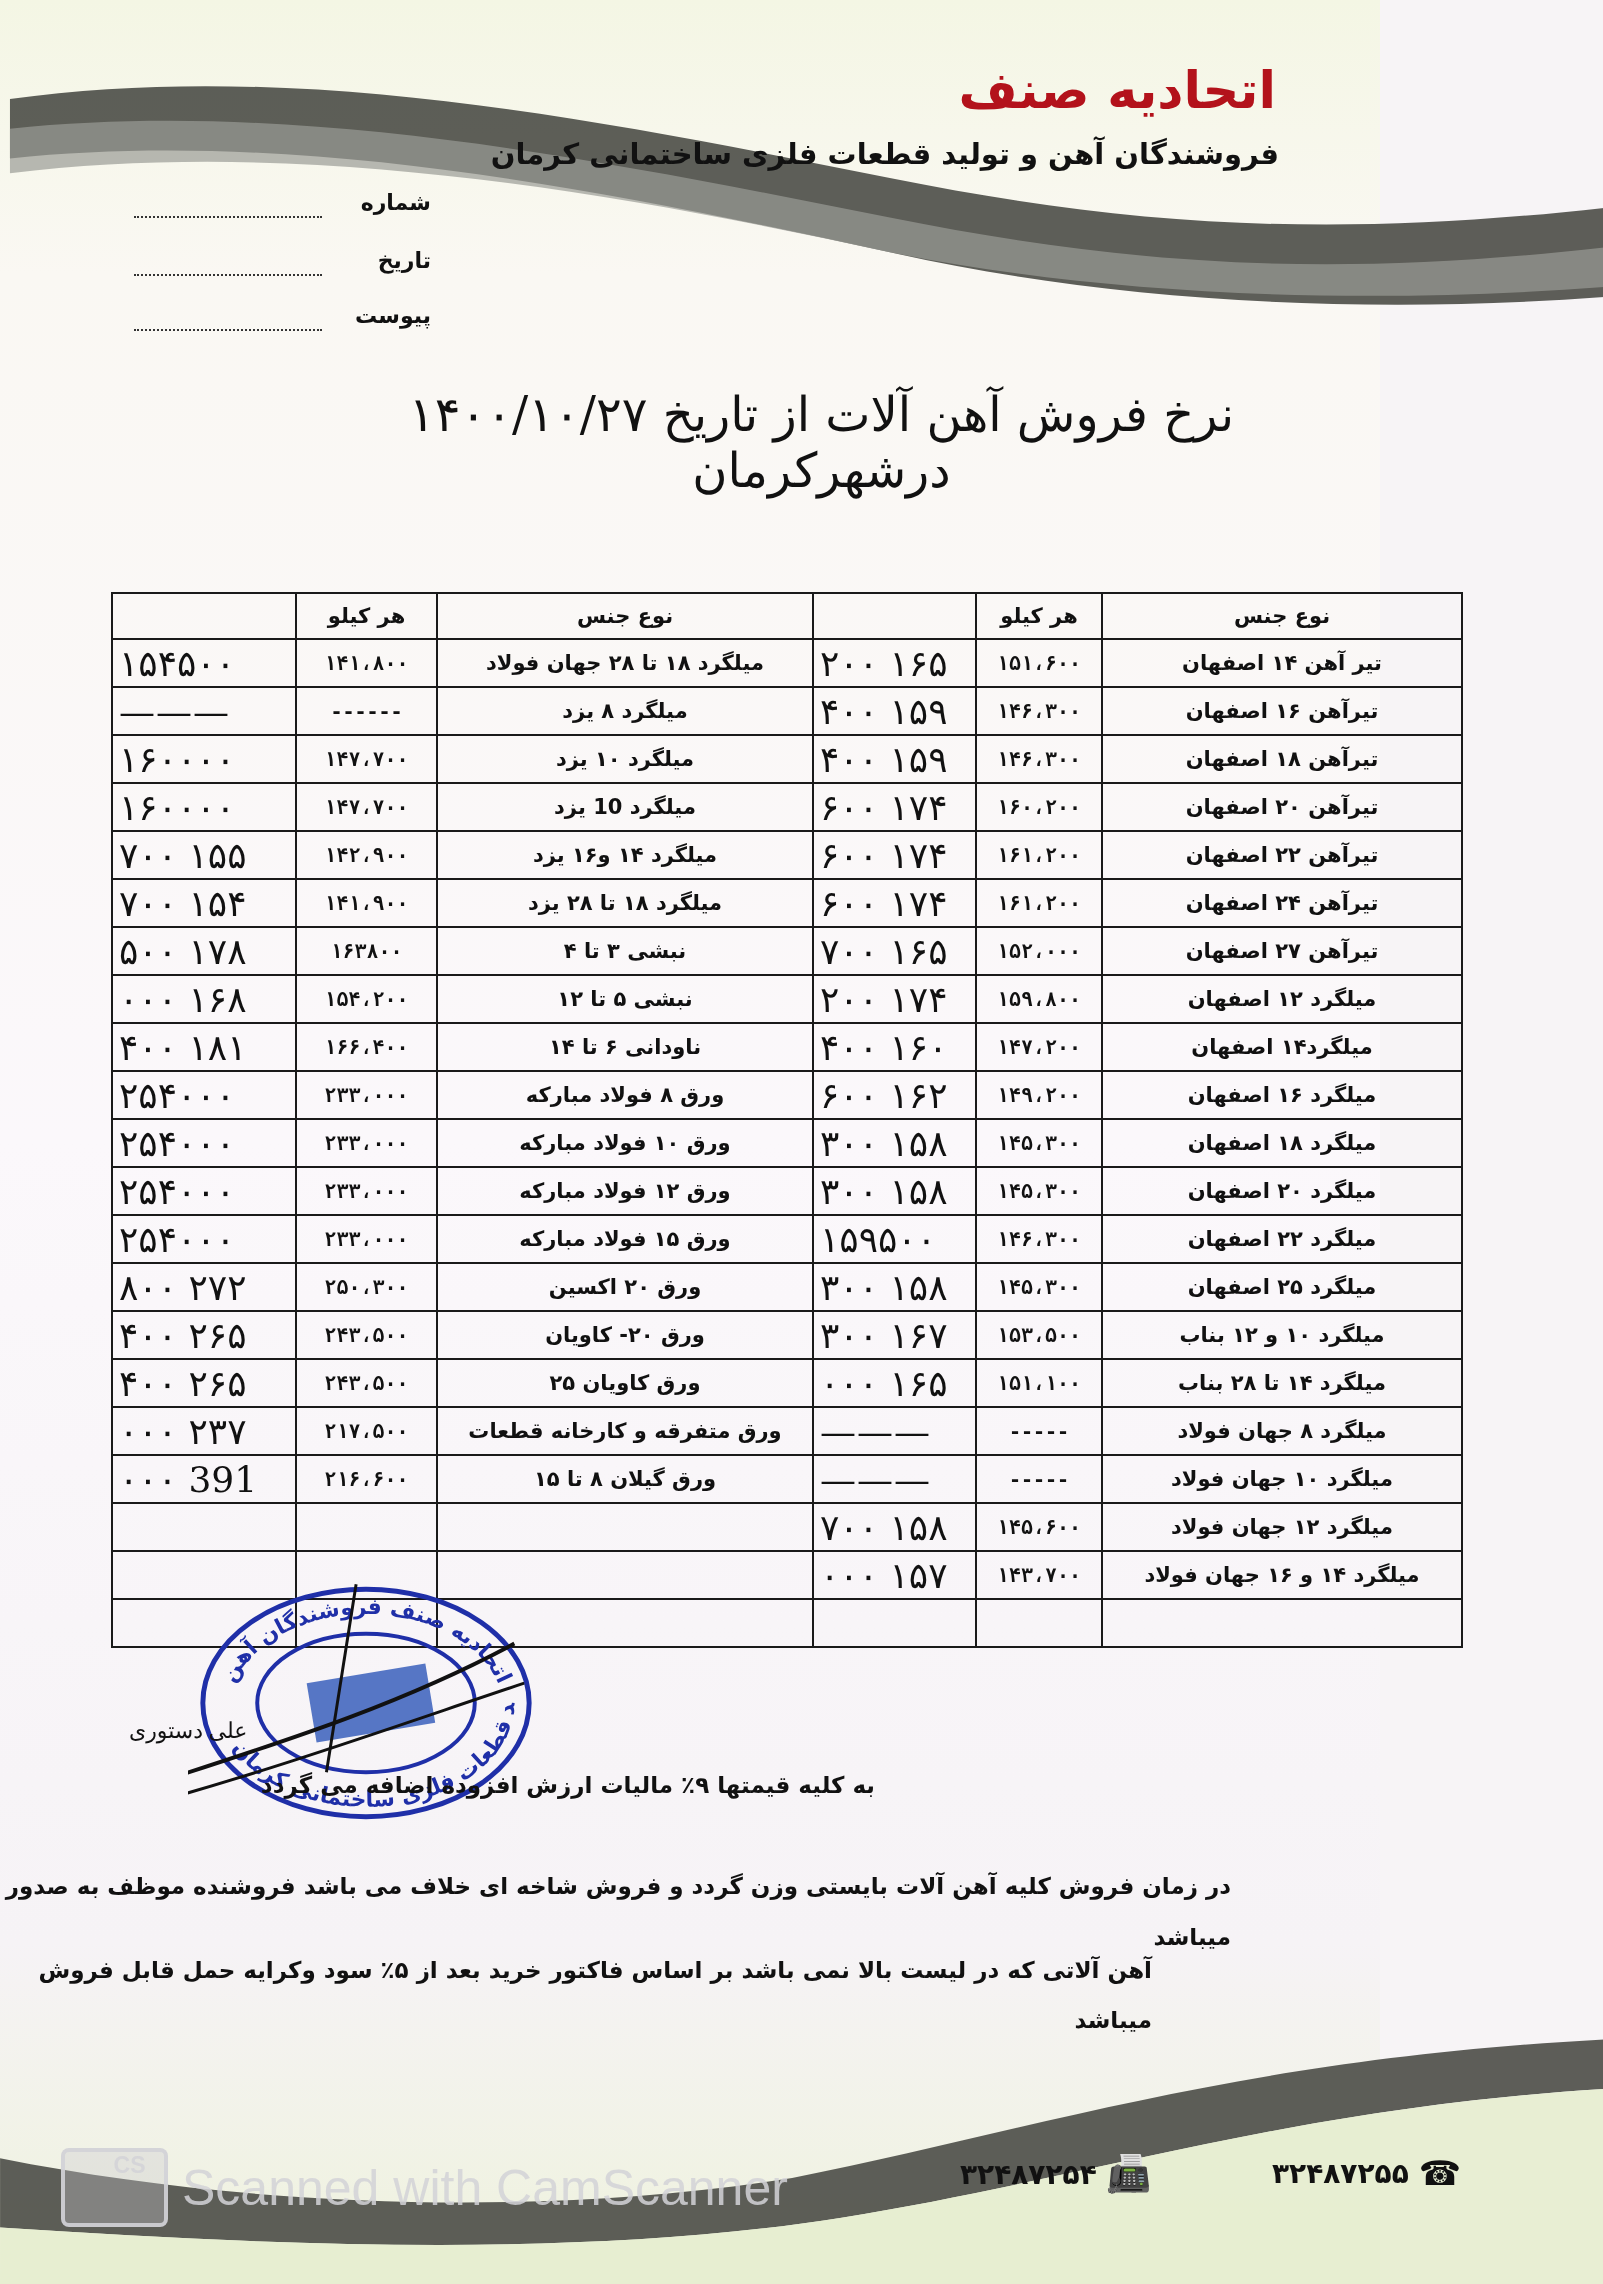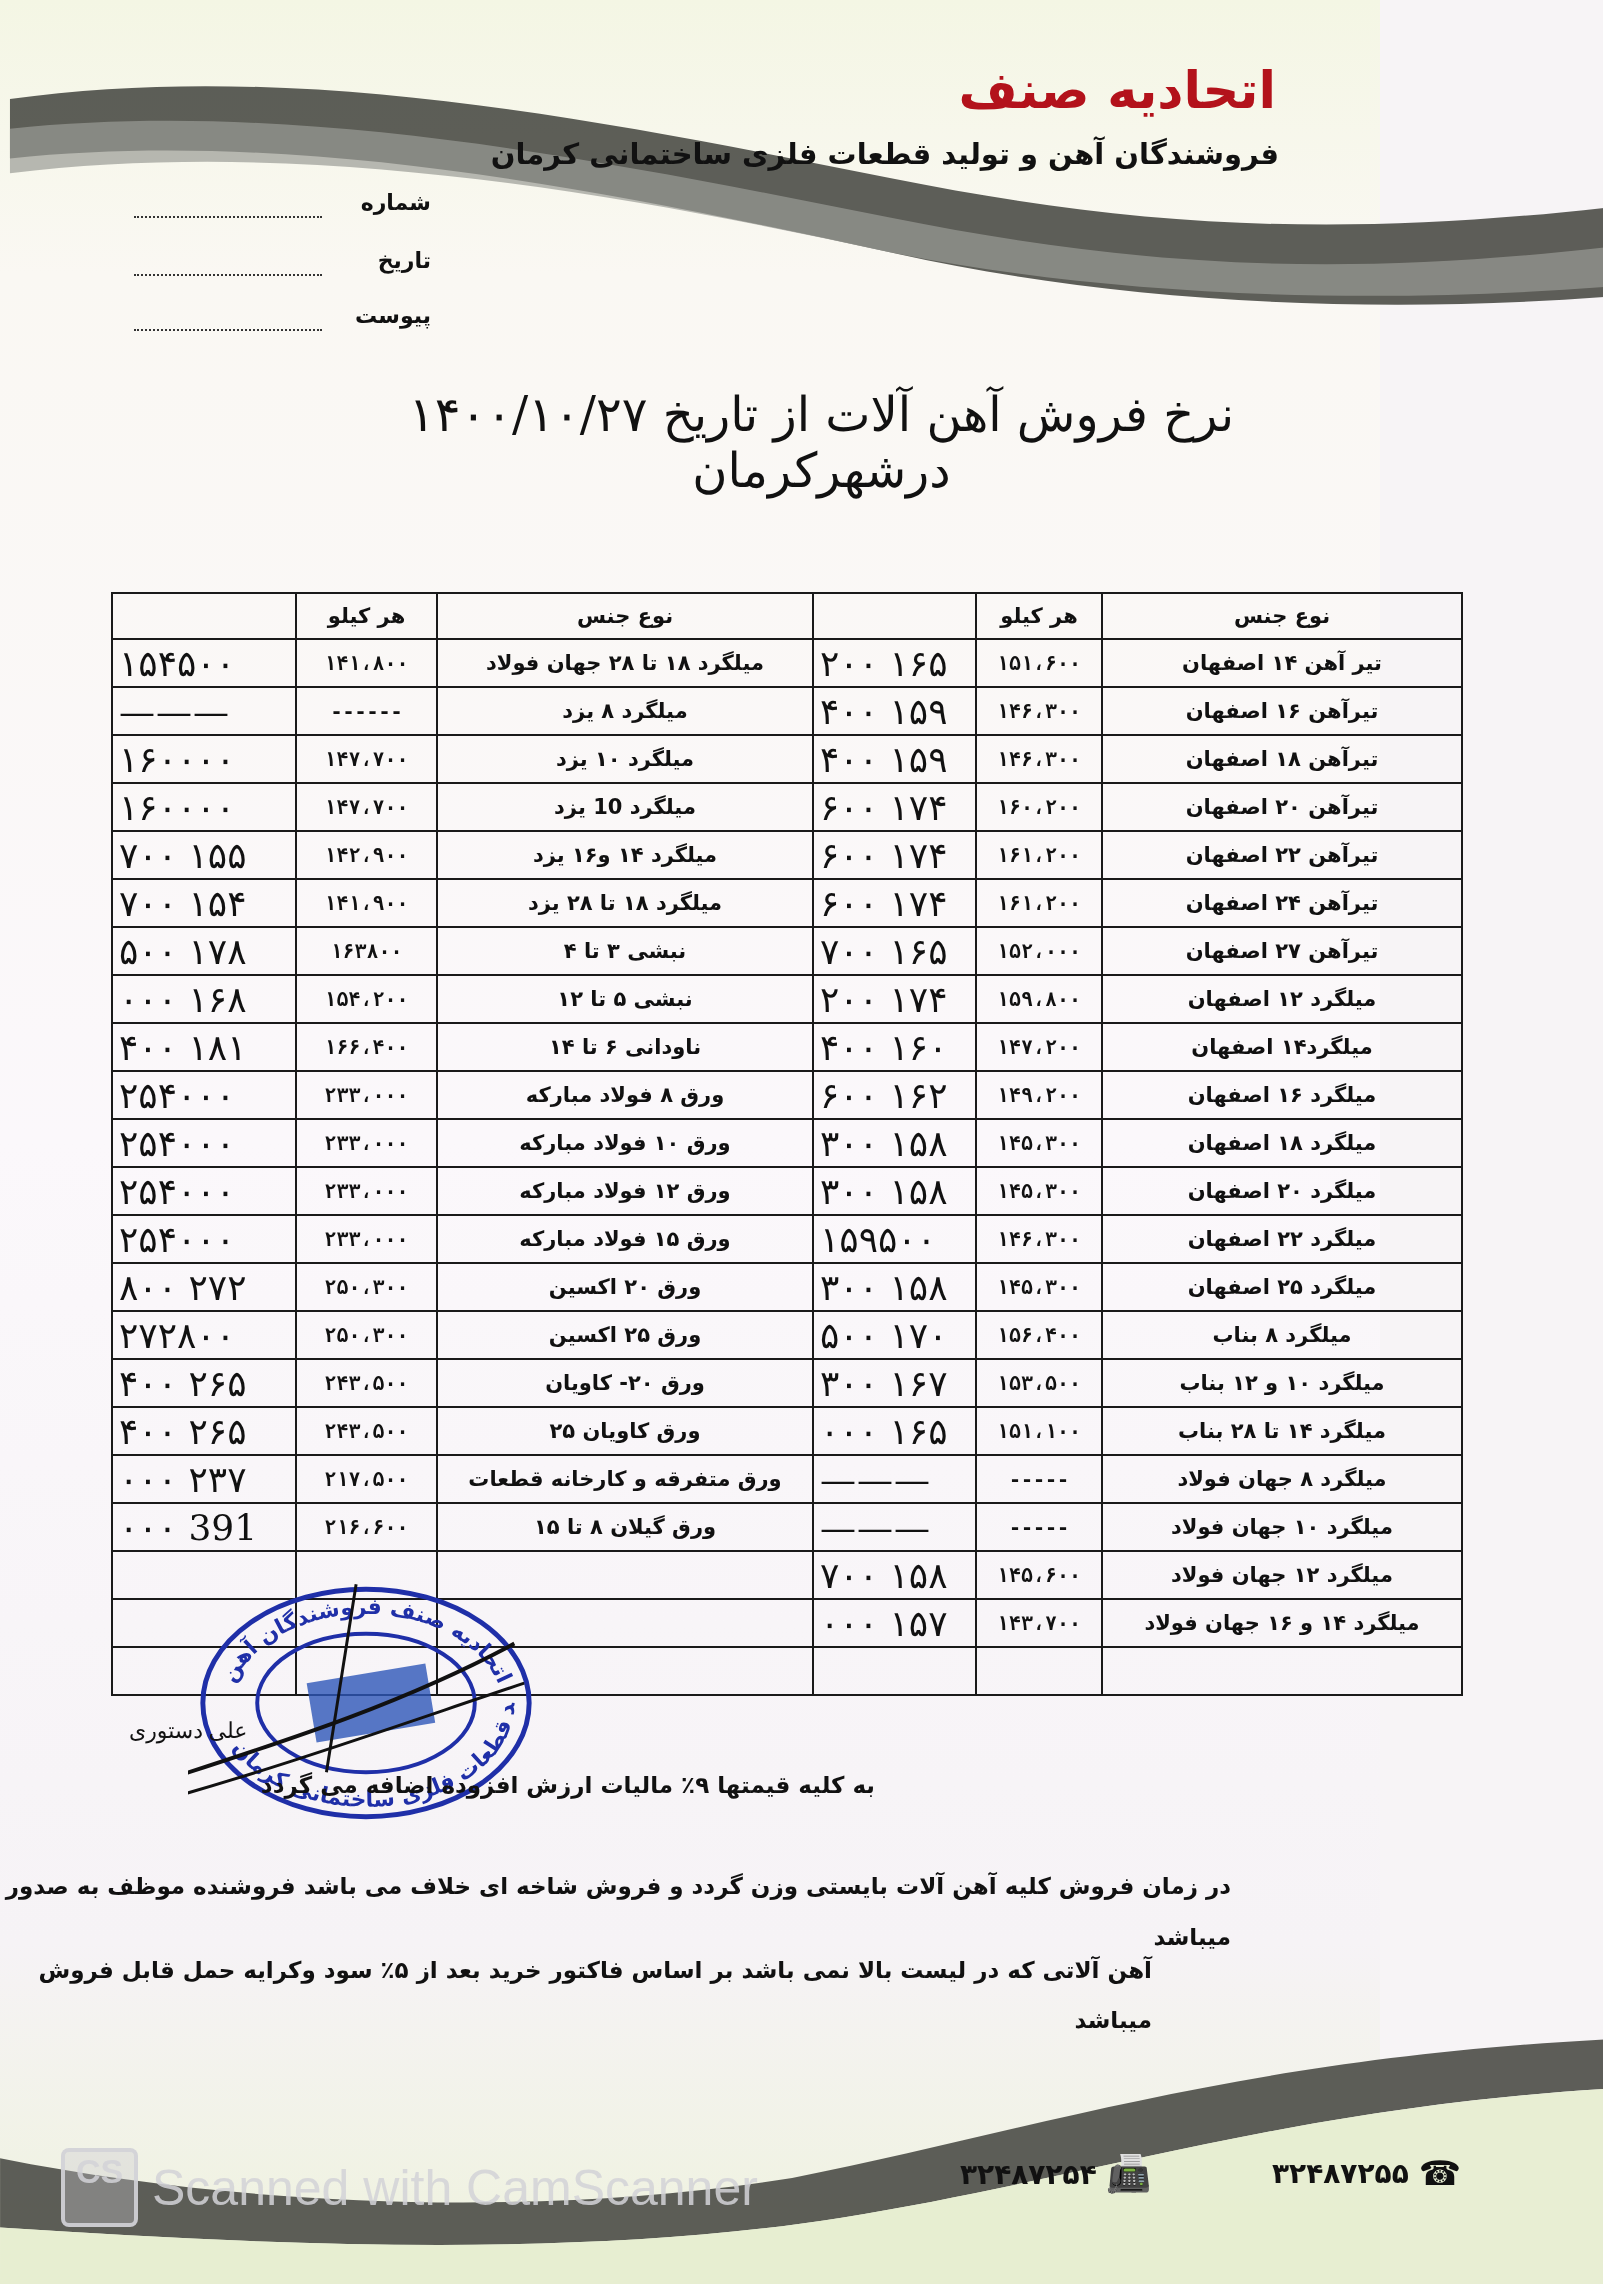--- a/index.html
+++ b/index.html
@@ -61,22 +61,23 @@
   .footer-contact {
     position:absolute; top:2153px; font-size:28px; font-weight:bold; direction:rtl;
     display:flex; align-items:center; gap:10px;
   }
   .watermark {
     position:absolute; left:61px; top:2148px; display:flex; align-items:center; gap:14px;
     color:rgba(210,210,215,0.85); font-size:50px; font-family:"Liberation Sans", sans-serif;
   }
   .watermark .cs-box {
     width:69px; height:71px; border:4px solid rgba(210,210,215,0.9); border-radius:8px;
-    display:flex; align-items:flex-start; justify-content:center; font-size:34px; font-weight:bold;
+    display:flex; align-items:flex-start; justify-content:center; font-size:23px; font-weight:bold;
     background:rgba(200,200,205,0.35);
+    padding-left:30px;
   }
 </style>
 </head>
 <body>
 
 <div class="page">
 
   <svg class="deco" width="1604" height="2285" viewBox="0 0 1620 2308">
     <path d="M10,100 C300,60 600,120 900,180 C1150,230 1350,240 1620,210 L1620,300 C1350,320 1100,300 900,255 C600,190 300,130 10,160 Z" fill="#4b4d47" opacity="0.9"></path>
     <path d="M10,130 C300,100 600,160 900,220 C1150,270 1350,280 1620,250 L1620,290 C1350,310 1100,295 900,255 C600,190 300,140 10,175 Z" fill="#9a9b95" opacity="0.7"></path>
@@ -228,28 +229,20 @@
         </tr>
         <tr>
           <td class="hand">۲۷۲ ۸۰۰</td>
           <td class="kilo">۲۵۰،۳۰۰</td>
           <td class="kind">ورق ۲۰ اکسین</td>
           <td class="hand">۱۵۸ ۳۰۰</td>
           <td class="kilo">۱۴۵،۳۰۰</td>
           <td class="kind">میلگرد ۲۵ اصفهان</td>
         </tr>
         <tr>
-          <td class="hand">۲۷۲۸۰۰</td>
-          <td class="kilo">۲۵۰،۳۰۰</td>
-          <td class="kind">ورق ۲۵ اکسین</td>
-          <td class="hand">۱۷۰ ۵۰۰</td>
-          <td class="kilo">۱۵۶،۴۰۰</td>
-          <td class="kind">میلگرد ۸ بناب</td>
-        </tr>
-        <tr>
           <td class="hand">۲۶۵ ۴۰۰</td>
           <td class="kilo">۲۴۳،۵۰۰</td>
           <td class="kind">ورق ۲۰- کاویان</td>
           <td class="hand">۱۶۷ ۳۰۰</td>
           <td class="kilo">۱۵۳،۵۰۰</td>
           <td class="kind">میلگرد ۱۰ و ۱۲ بناب</td>
         </tr>
         <tr>
           <td class="hand">۲۶۵ ۴۰۰</td>
           <td class="kilo">۲۴۳،۵۰۰</td>

